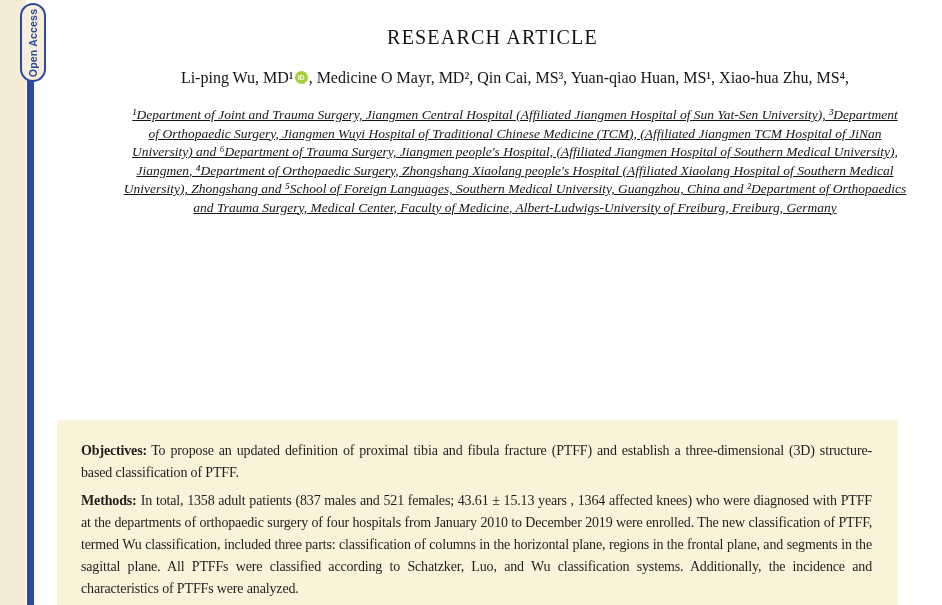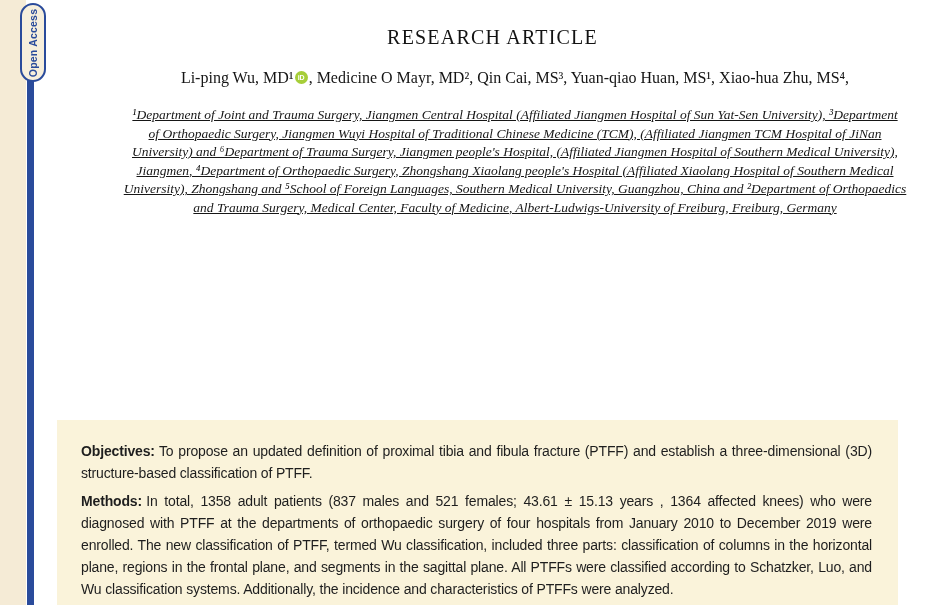--- a/index.html
+++ b/index.html
@@ -44,21 +44,21 @@
     margin-top:15px;text-align:center;white-space:pre-line;
     font-style:italic;font-size:13.5px;line-height:18.5px;color:#161616;text-decoration:underline;
   }
   
   .abstract-box{
     position:absolute;left:57px;top:420px;width:841px;height:220px;
     box-sizing:border-box;background:#faf3da;padding:20px 26px 0 24px;
   }
   .abstract-box p{
     margin:0 0 6px 0;text-align:justify;
-    font-family:Liberation Sans, sans-serif;font-size:14px;line-height:22px;
+    font-family:Liberation Serif, serif;font-size:14px;line-height:22px;
     letter-spacing:-.15px;color:#1e1e1e;
   }
   .abstract-box p b{margin-right:.3em;}
 </style>
 </head>
 <body>
 
 <div class="sidebar-strip"></div>
 <div class="accent-bar"></div>
 <div class="oa-pill">

